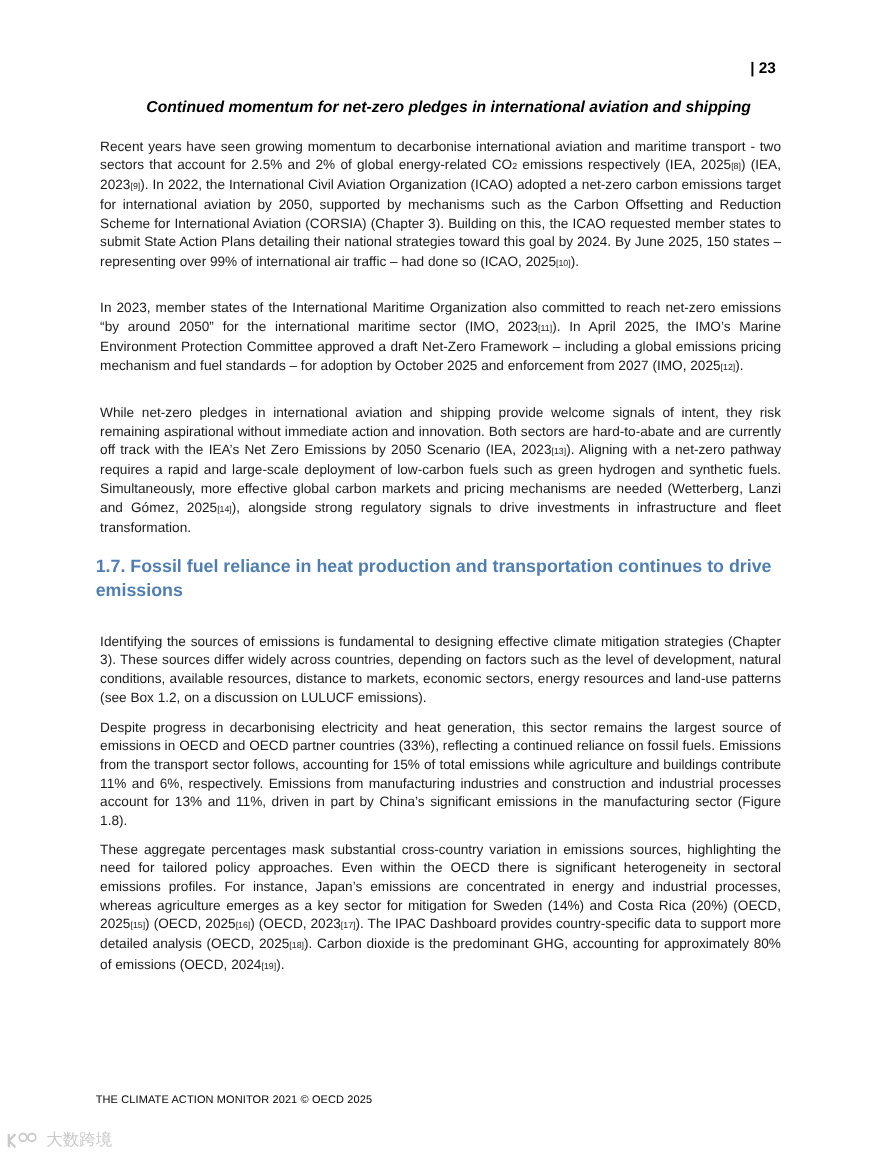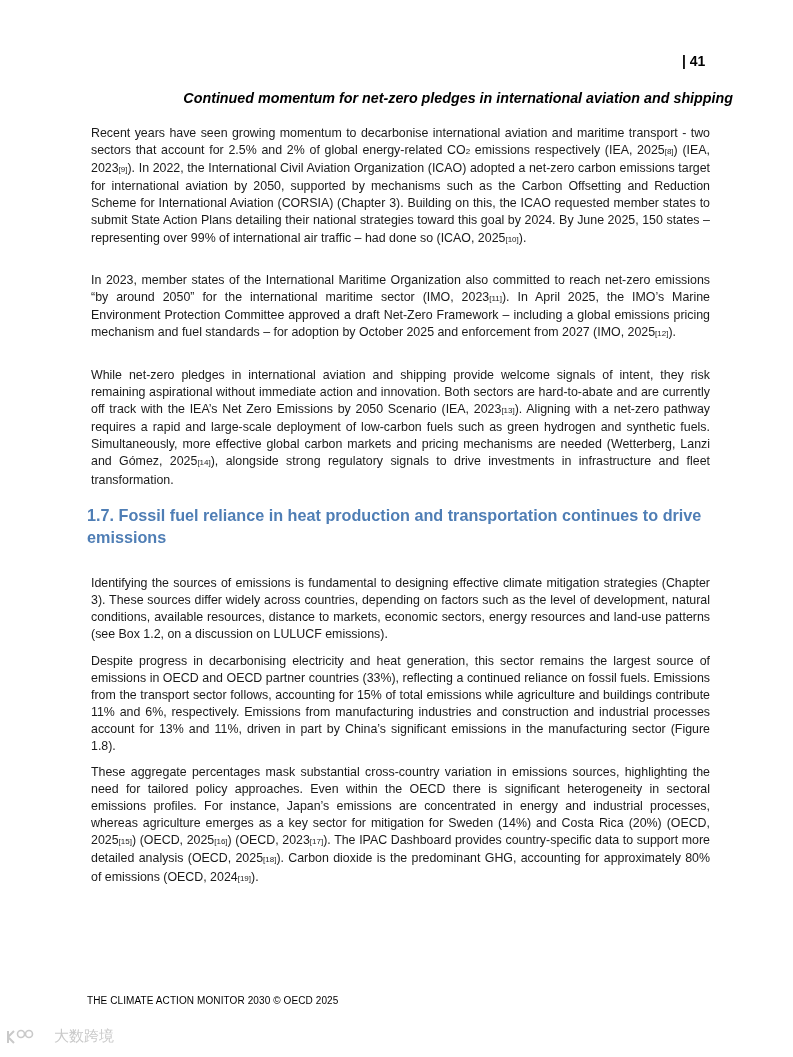--- a/index.html
+++ b/index.html
@@ -8,64 +8,63 @@
     font-family: "Liberation Sans", sans-serif; color: #111;
   }
   .page-number {
     position: absolute; top: 53px; left: 682px;
     font-size: 14px; font-weight: bold; color: #000;
   }
   .box-title {
     position: absolute; top: 90px; left: 133px; width: 600px;
     font-size: 14.3px; font-weight: bold; font-style: italic; color: #000;
     white-space: nowrap;
-    text-align: right;
   }
   .para {
     position: absolute; left: 87px; width: 619px;
     font-size: 12.4px; line-height: 17.1px; text-align: justify;
     margin: 4px; color: #1a1a1a;
   }
   .para .ref { font-size: 8px; vertical-align: baseline; }
   .para sub { font-size: 8px; vertical-align: baseline; }
   .section-heading {
     position: absolute; top: 504px; left: 87px; width: 620px;
     font-size: 16.2px; line-height: 22px; font-weight: bold; color: #4f7eb5;
     margin: 0;
   }
   .footer {
     position: absolute; top: 995px; left: 87px;
     font-size: 10px; color: #000; letter-spacing: 0.1px;
   }
   .watermark {
     position: absolute; top: 1027px; left: 6px;
-    font-size: 15px; color: #c9c9c9; display: flex; align-items: center; gap: 18px;
+    font-size: 15px; color: #c9c9c9; display: flex; align-items: center; gap: 6px;
   }
   .watermark .wm-logo {
     width: 30px; height: 16px; position: relative;
   }
 </style>
 </head>
 <body>
 
-<div class="page-number">| 41</div>
+<div class="page-number">| 23</div>
 
 <div class="box-title">Continued momentum for net-zero pledges in international aviation and shipping</div>
 
 <p class="para" style="top:121px;">Recent years have seen growing momentum to decarbonise international aviation and maritime transport - two sectors that account for 2.5% and 2% of global energy-related CO<sub>2</sub> emissions respectively (IEA, 2025<span class="ref">[8]</span>) (IEA, 2023<span class="ref">[9]</span>). In 2022, the International Civil Aviation Organization (ICAO) adopted a net-zero carbon emissions target for international aviation by 2050, supported by mechanisms such as the Carbon Offsetting and Reduction Scheme for International Aviation (CORSIA) (Chapter 3). Building on this, the ICAO requested member states to submit State Action Plans detailing their national strategies toward this goal by 2024. By June 2025, 150 states – representing over 99% of international air traffic – had done so (ICAO, 2025<span class="ref">[10]</span>).</p>
 <p class="para" style="top:268px;">In 2023, member states of the International Maritime Organization also committed to reach net-zero emissions “by around 2050” for the international maritime sector (IMO, 2023<span class="ref">[11]</span>). In April 2025, the IMO’s Marine Environment Protection Committee approved a draft Net-Zero Framework – including a global emissions pricing mechanism and fuel standards – for adoption by October 2025 and enforcement from 2027 (IMO, 2025<span class="ref">[12]</span>).</p>
 <p class="para" style="top:363px;">While net-zero pledges in international aviation and shipping provide welcome signals of intent, they risk remaining aspirational without immediate action and innovation. Both sectors are hard-to-abate and are currently off track with the IEA’s Net Zero Emissions by 2050 Scenario (IEA, 2023<span class="ref">[13]</span>). Aligning with a net-zero pathway requires a rapid and large-scale deployment of low-carbon fuels such as green hydrogen and synthetic fuels. Simultaneously, more effective global carbon markets and pricing mechanisms are needed (Wetterberg, Lanzi and Gómez, 2025<span class="ref">[14]</span>), alongside strong regulatory signals to drive investments in infrastructure and fleet transformation.</p>
 
 <h2 class="section-heading">1.7. Fossil fuel reliance in heat production and transportation continues to drive emissions</h2>
 
 <p class="para" style="top:571px;">Identifying the sources of emissions is fundamental to designing effective climate mitigation strategies (Chapter 3). These sources differ widely across countries, depending on factors such as the level of development, natural conditions, available resources, distance to markets, economic sectors, energy resources and land-use patterns (see Box 1.2, on a discussion on LULUCF emissions).</p>
 <p class="para" style="top:649px;">Despite progress in decarbonising electricity and heat generation, this sector remains the largest source of emissions in OECD and OECD partner countries (33%), reflecting a continued reliance on fossil fuels. Emissions from the transport sector follows, accounting for 15% of total emissions while agriculture and buildings contribute 11% and 6%, respectively. Emissions from manufacturing industries and construction and industrial processes account for 13% and 11%, driven in part by China’s significant emissions in the manufacturing sector (Figure 1.8).</p>
 <p class="para" style="top:760px;">These aggregate percentages mask substantial cross-country variation in emissions sources, highlighting the need for tailored policy approaches. Even within the OECD there is significant heterogeneity in sectoral emissions profiles. For instance, Japan’s emissions are concentrated in energy and industrial processes, whereas agriculture emerges as a key sector for mitigation for Sweden (14%) and Costa Rica (20%) (OECD, 2025<span class="ref">[15]</span>) (OECD, 2025<span class="ref">[16]</span>) (OECD, 2023<span class="ref">[17]</span>). The IPAC Dashboard provides country-specific data to support more detailed analysis (OECD, 2025<span class="ref">[18]</span>). Carbon dioxide is the predominant GHG, accounting for approximately 80% of emissions (OECD, 2024<span class="ref">[19]</span>).</p>
 
-<div class="footer">THE CLIMATE ACTION MONITOR 2030 © OECD 2025</div>
+<div class="footer">THE CLIMATE ACTION MONITOR 2021 © OECD 2025</div>
 
 <div class="watermark">
   <svg class="wm-logo" viewBox="0 0 30 16">
     <path d="M2 2 L2 14 M2 8 L8 2 M2 8 L8 14" stroke="#c9c9c9" stroke-width="2" fill="none"></path>
     <circle cx="15" cy="5" r="3.5" stroke="#c9c9c9" stroke-width="1.6" fill="none"></circle>
     <circle cx="23" cy="5" r="3.5" stroke="#c9c9c9" stroke-width="1.6" fill="none"></circle>
   </svg>
   <span>大数跨境</span>
 </div>
 

